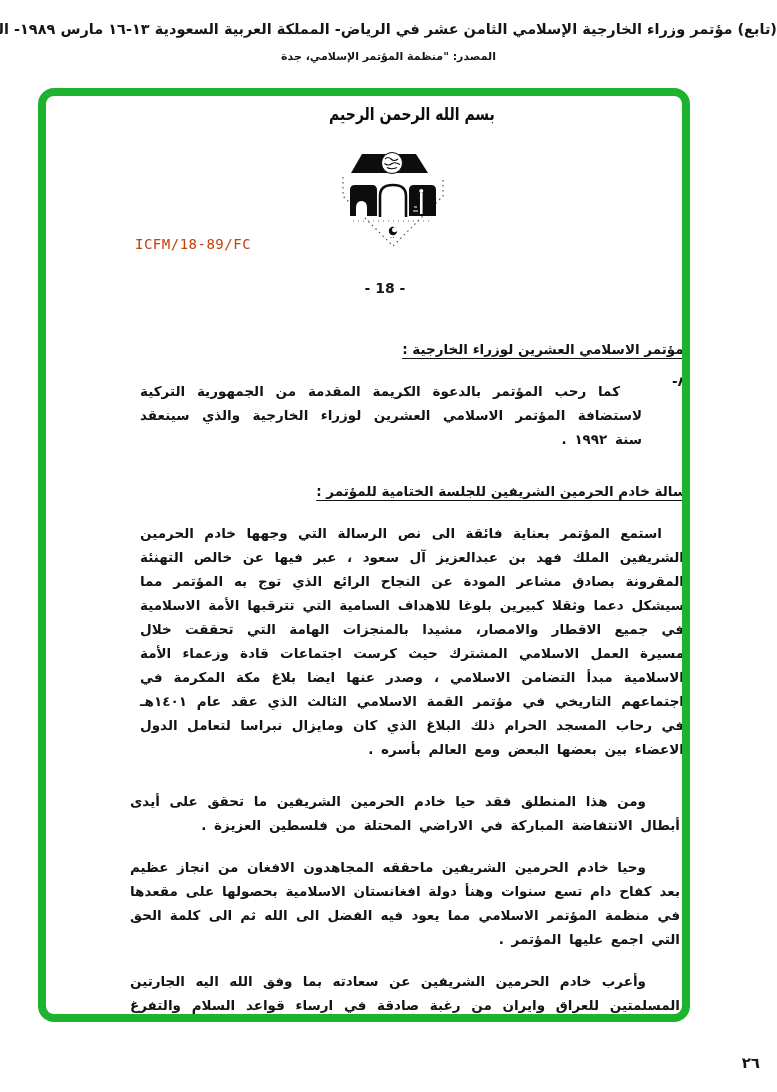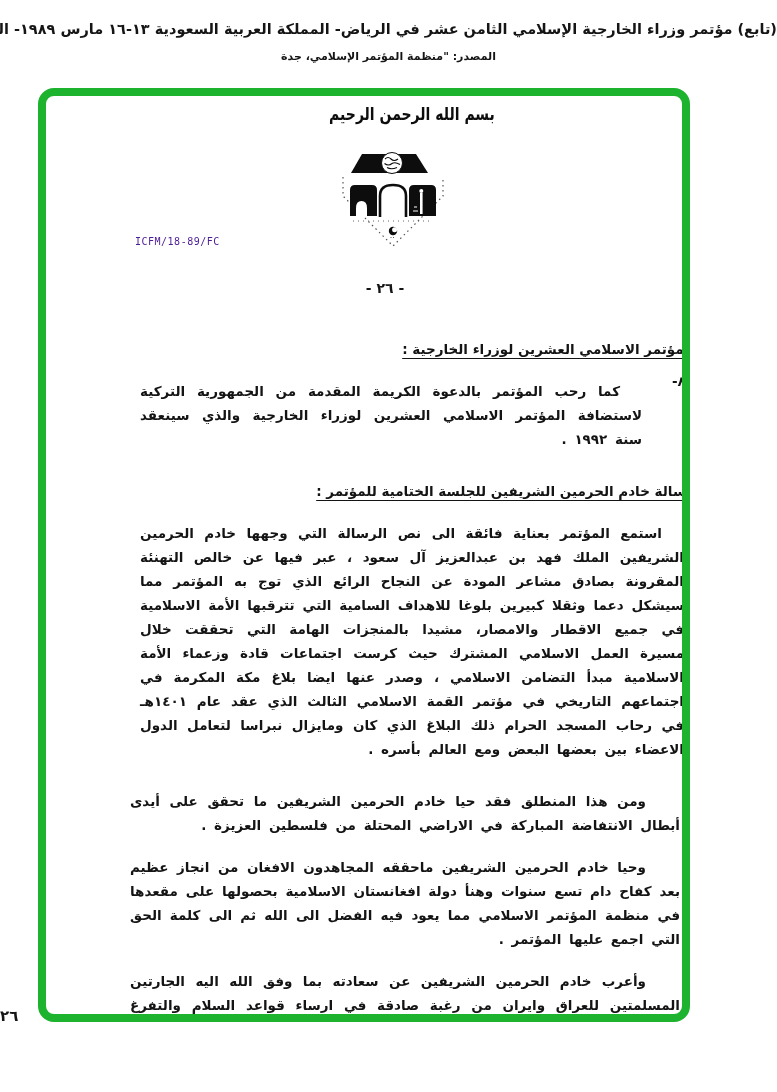--- a/index.html
+++ b/index.html
@@ -21,22 +21,22 @@
     overflow:hidden; background:#ffffff;
   }
   .bismillah {
     position:absolute; top:10px; left:66px; width:600px; text-align:center;
     direction:rtl; font-size:14px; font-weight:bold; transform:scaleY(1.25);
     color:#0d0d0d;
   }
   .emblem { position:absolute; left:294px; top:54px; }
   .docref {
     position:absolute; left:89px; top:140px;
-    font-family:"DejaVu Sans Mono", monospace; font-size:10px;
-    letter-spacing:0.5px; color:#4c1d95;
+    font-family:"DejaVu Sans Mono", monospace; font-size:14px;
+    letter-spacing:0.5px; color:#c2410c;
   }
   .pagenum-top {
     position:absolute; top:184px; left:0; width:678px; text-align:center;
     direction:rtl; font-size:14px; font-weight:bold;
   }
   .content {
     position:absolute; left:84px; top:241px; width:564px; direction:rtl;
     font-size:13.5px; font-weight:bold; line-height:24px; color:#141414;
   }
   .sec-heading {
@@ -48,21 +48,21 @@
   .pnum { flex:0 0 30px; text-align:right; }
   .ptext {
     flex:1; margin:10px; text-align:justify; text-indent:22px;
     word-spacing:0.22em;
   }
   .plain-para {
     margin:0 14px 18px 0; text-align:justify; text-indent:34px;
     word-spacing:0.22em;
   }
   .pagenum-bottom {
-    position:absolute; top:1007px; left:0; width:760px; text-align:left;
+    position:absolute; top:1054px; left:0; width:760px; text-align:right;
     direction:rtl; font-size:15px; font-weight:bold;
   }
 </style>
 </head>
 <body>
 
 <div class="page">
 
   <div class="hdr1">(تابع) مؤتمر وزراء الخارجية الإسلامي الثامن عشر في الرياض- المملكة العربية السعودية ١٣-١٦ مارس ١٩٨٩- البيان الختامي</div>
   <div class="hdr2">المصدر: "منظمة المؤتمر الإسلامي، جدة</div>
@@ -84,21 +84,21 @@
       <circle cx="81.3" cy="41" r="2" fill="#ffffff"></circle>
       <path d="M73 61 h5 M74 57 h3" stroke="#ffffff" stroke-width="1"></path>
       <path d="M13 71 H 93" stroke="#666" stroke-width="1" stroke-dasharray="1 4"></path>
       <circle cx="53" cy="81" r="4.2" fill="#0d0d0d"></circle>
       <circle cx="54.6" cy="79.8" r="2.5" fill="#ffffff"></circle>
       <path d="M50.5 87.5 h5" stroke="#444" stroke-width="0.9" stroke-dasharray="1 1.5"></path>
     </svg>
 
     <div class="docref">ICFM/18-89/FC</div>
 
-    <div class="pagenum-top">- ٢٦ -</div>
+    <div class="pagenum-top">- 18 -</div>
 
     <div class="content">
 
       <div class="sec-heading">المؤتمر الاسلامي العشرين لوزراء الخارجية :</div>
 
       <div class="num-para">
         <span class="pnum">٨١-</span>
         <p class="ptext">كما رحب المؤتمر بالدعوة الكريمة المقدمة من الجمهورية التركية لاستضافة المؤتمر الاسلامي العشرين لوزراء الخارجية والذي سينعقد سنة ١٩٩٢ .</p>
       </div>
 

